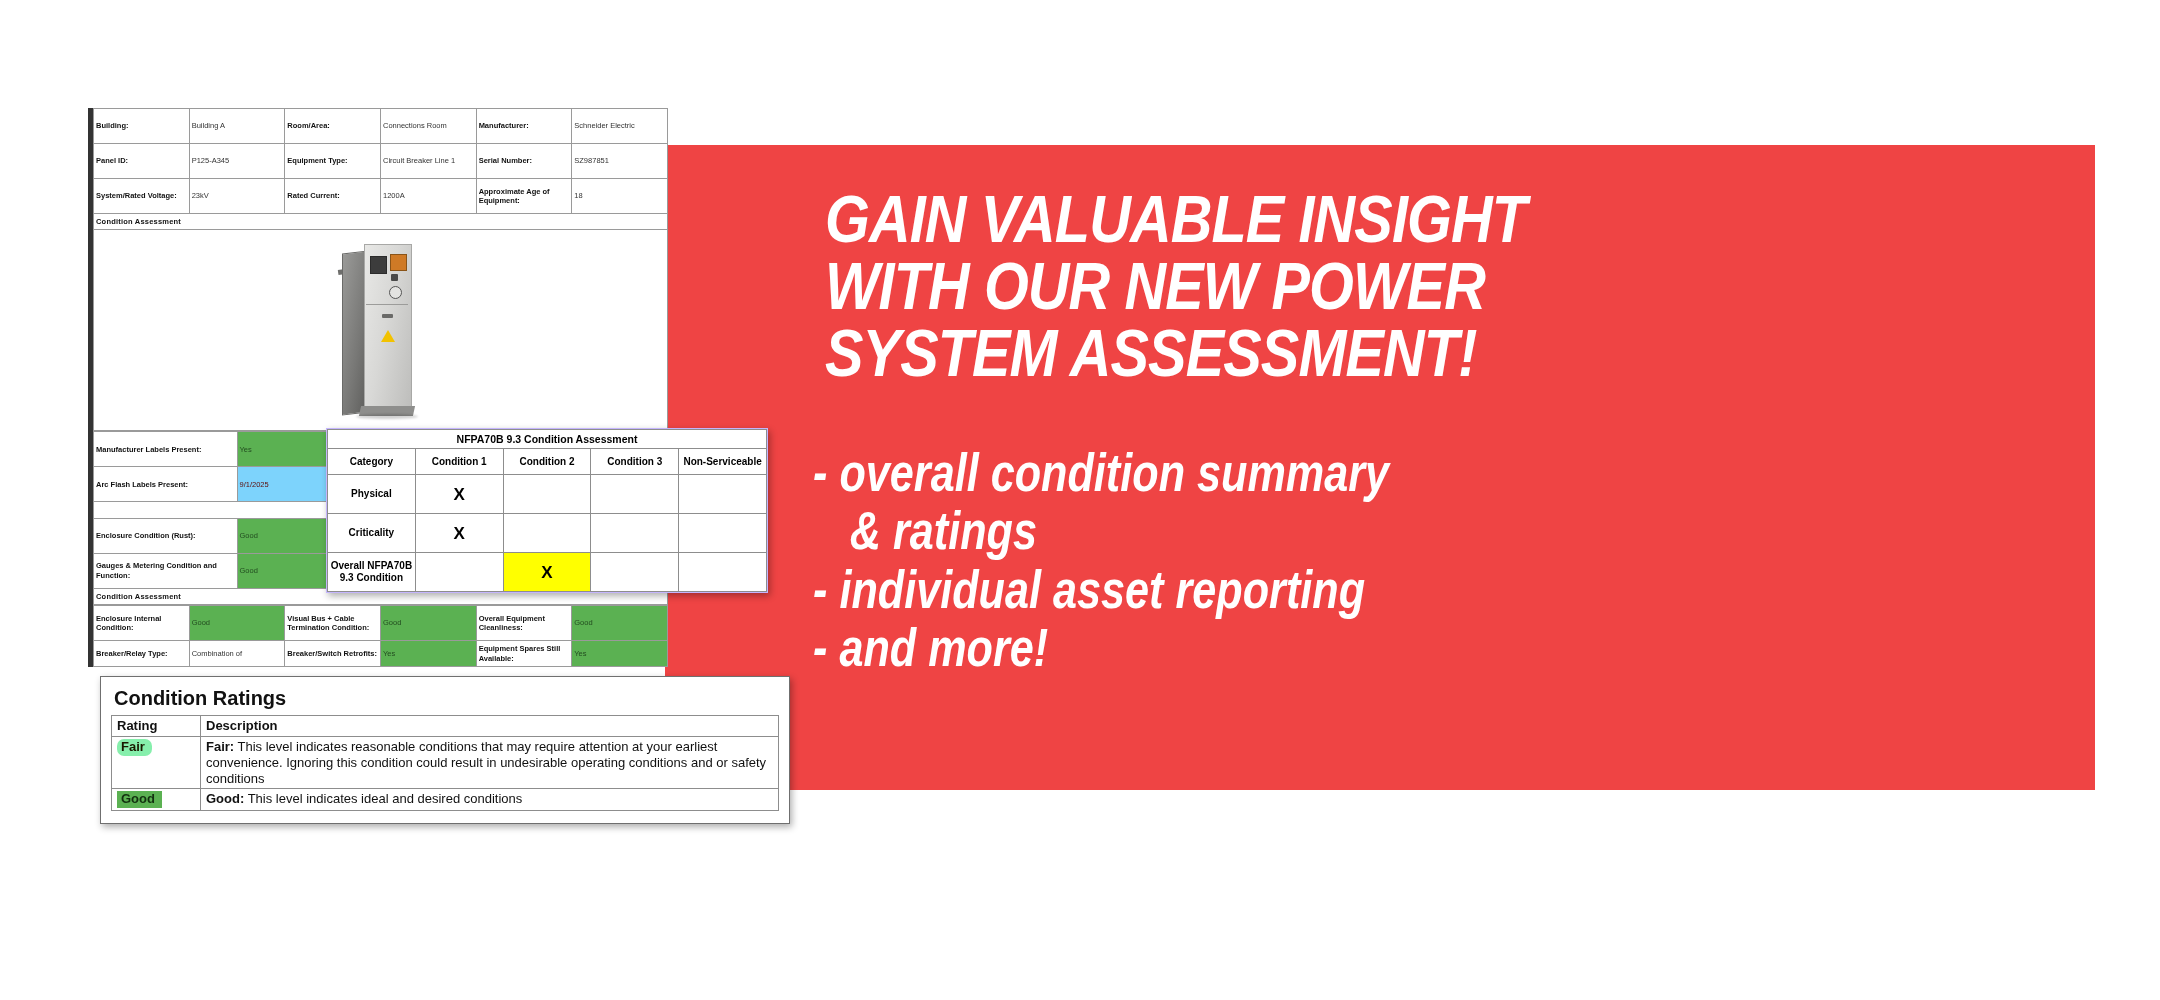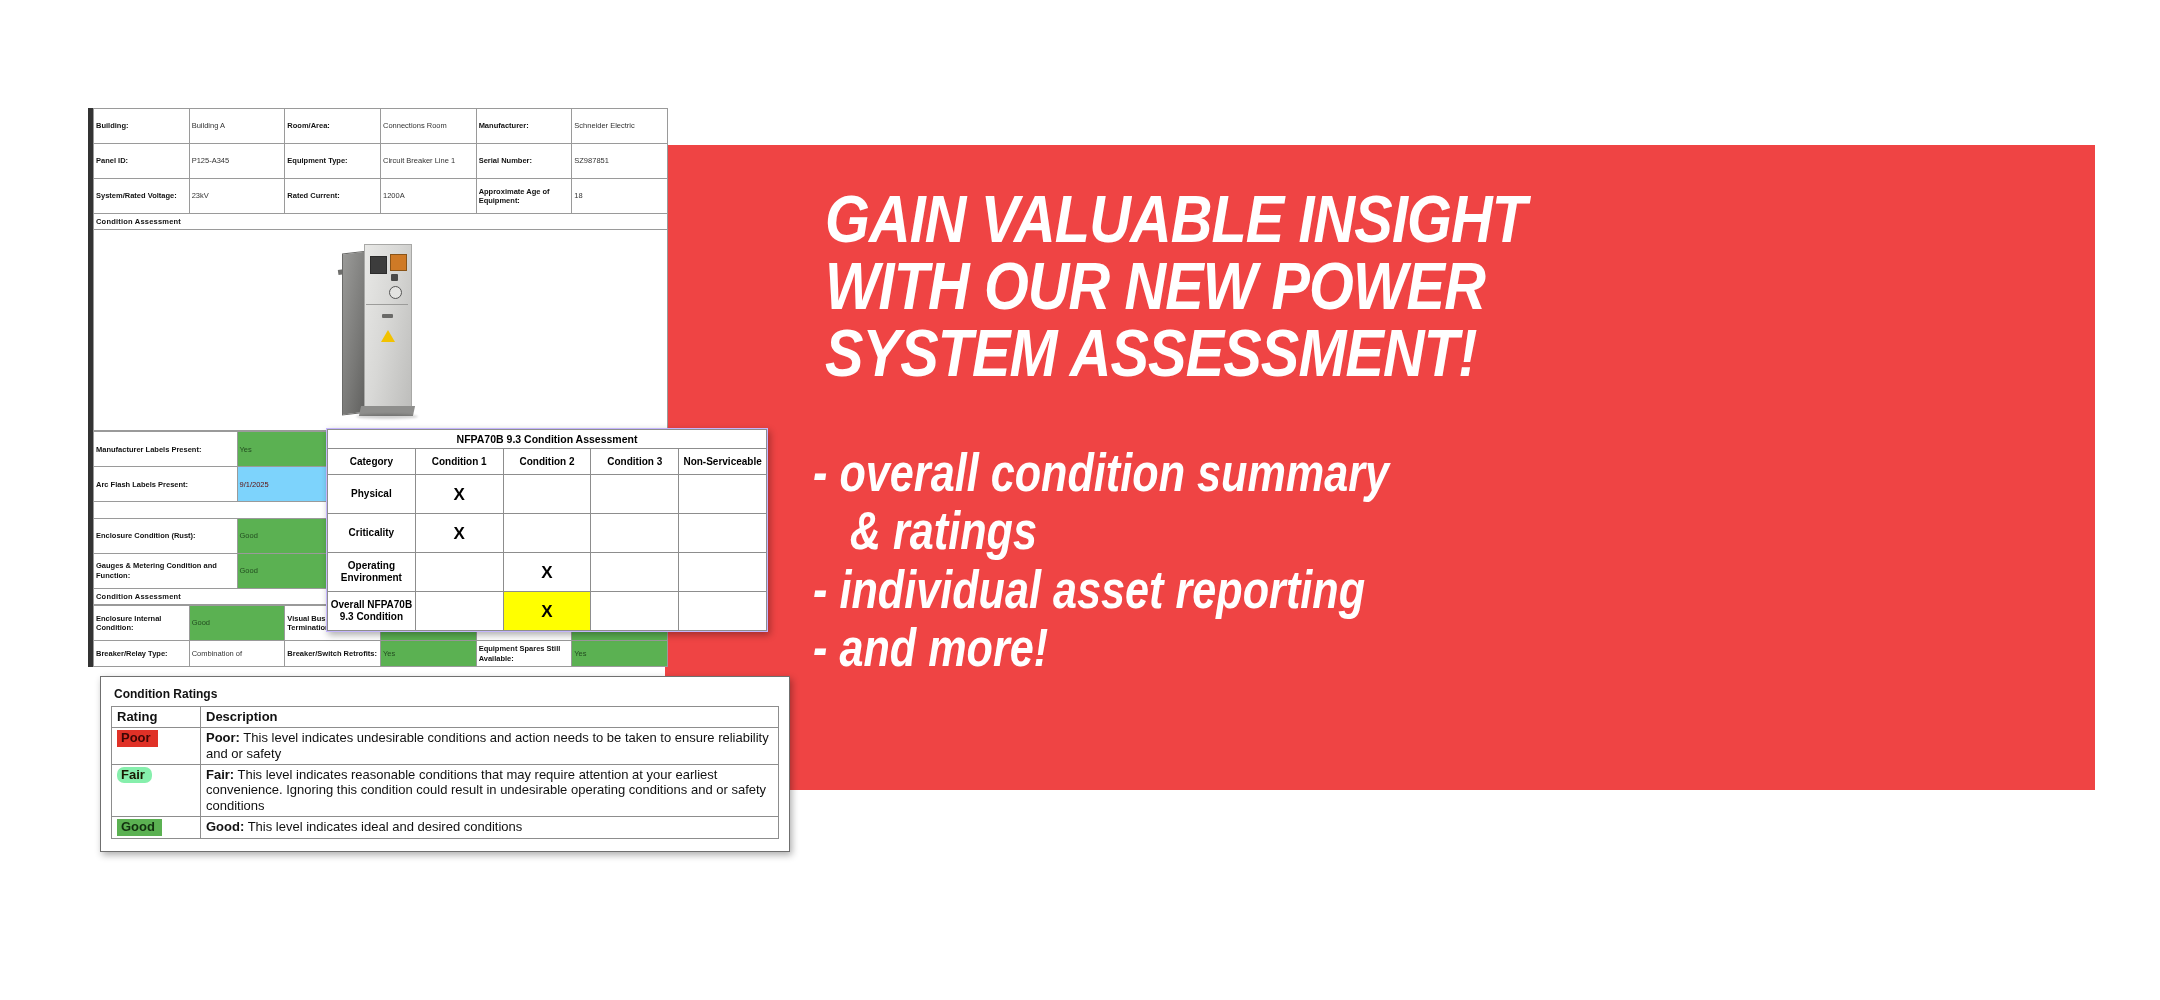--- a/index.html
+++ b/index.html
@@ -230,21 +230,21 @@
     top: 676px;
     width: 690px;
     background: #ffffff;
     border: 1px solid #6f6f6f;
     box-shadow: 2px 3px 7px rgba(0,0,0,.32);
     padding: 8px 10px 12px 10px;
     box-sizing: border-box;
     z-index: 5;
   }
   .ratings-title {
-    font-size: 12px;
+    font-size: 20px;
     font-weight: bold;
     color: #111111;
     margin: 2px 0 5px 3px;
   }
   .ratings-table {
     border-collapse: collapse;
     width: 100%;
     table-layout: fixed;
     font-size: 13px;
     color: #111111;
@@ -415,56 +415,40 @@
         <td class="xmark"></td>
       </tr>
       <tr class="nfpa-row">
         <td class="nfpa-cat">Criticality</td>
         <td class="xmark">X</td>
         <td class="xmark"></td>
         <td class="xmark"></td>
         <td class="xmark"></td>
       </tr>
       <tr class="nfpa-row">
-        <td class="nfpa-cat">Operating Environment</td>
-        <td class="xmark"></td>
-        <td class="xmark">X</td>
-        <td class="xmark"></td>
-        <td class="xmark"></td>
-      </tr>
-      <tr class="nfpa-row">
         <td class="nfpa-cat">Overall NFPA70B 9.3 Condition</td>
         <td class="xmark"></td>
         <td class="xmark yellow">X</td>
         <td class="xmark"></td>
         <td class="xmark"></td>
       </tr>
     </tbody>
       </table>
   </div>
 
   <div class="ratings-card">
     <div class="ratings-title">Condition Ratings</div>
     <table class="ratings-table">
       <tbody>
           <tr>
         <th class="col-rating">Rating</th>
         <th>Description</th>
       </tr>
       <tr>
         <td>
-          <span class="chip poor">Poor</span>
-        </td>
-        <td>
-          <span class="desc-strong">Poor:</span>
-          <span>This level indicates undesirable conditions and action needs to be taken to ensure reliability and or safety</span>
-        </td>
-      </tr>
-      <tr>
-        <td>
           <span class="chip fair">Fair</span>
         </td>
         <td>
           <span class="desc-strong">Fair:</span>
           <span>This level indicates reasonable conditions that may require attention at your earliest convenience. Ignoring this condition could result in undesirable operating conditions and or safety conditions</span>
         </td>
       </tr>
       <tr>
         <td>
           <span class="chip good">Good</span>

